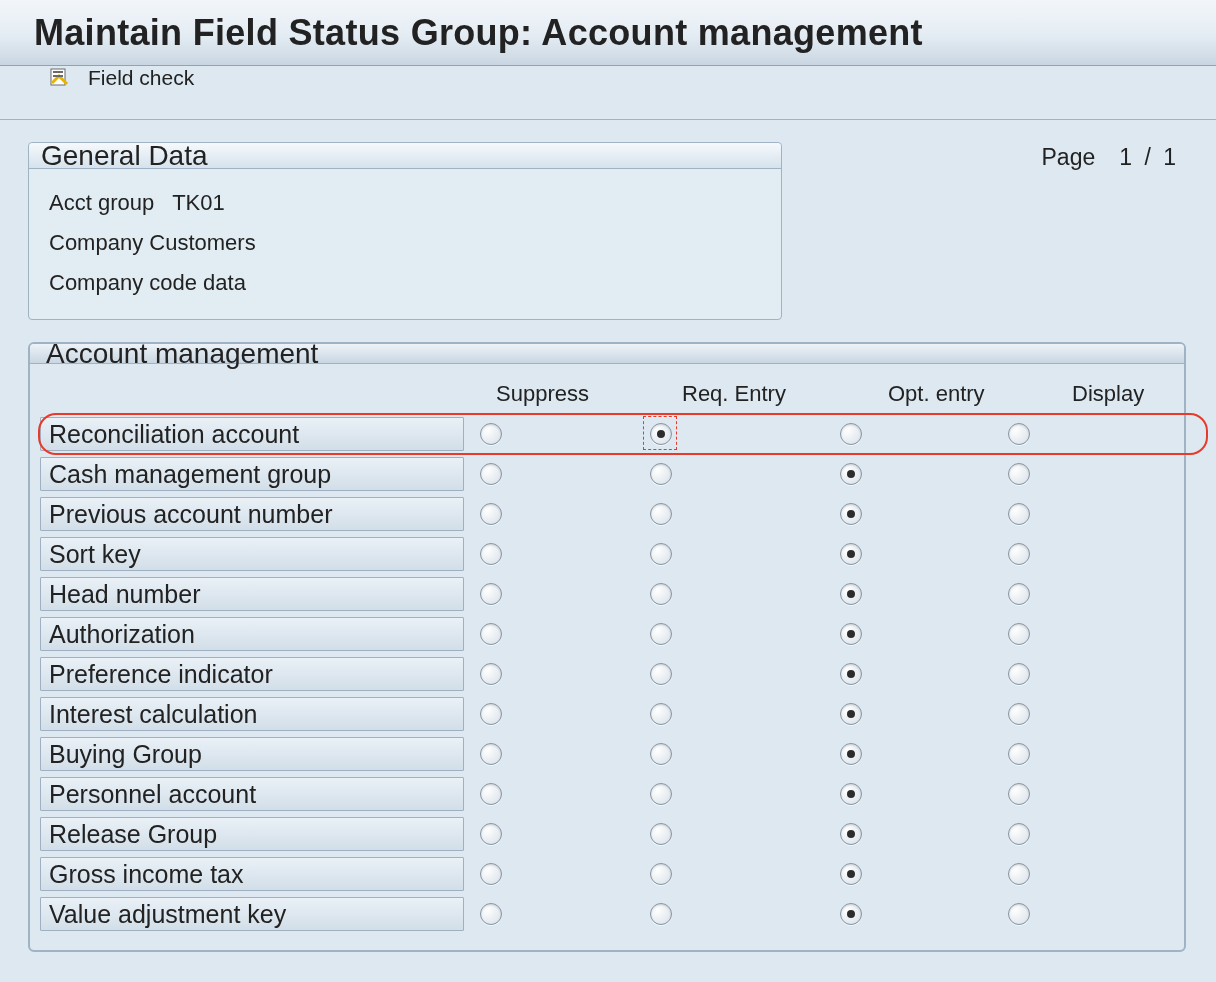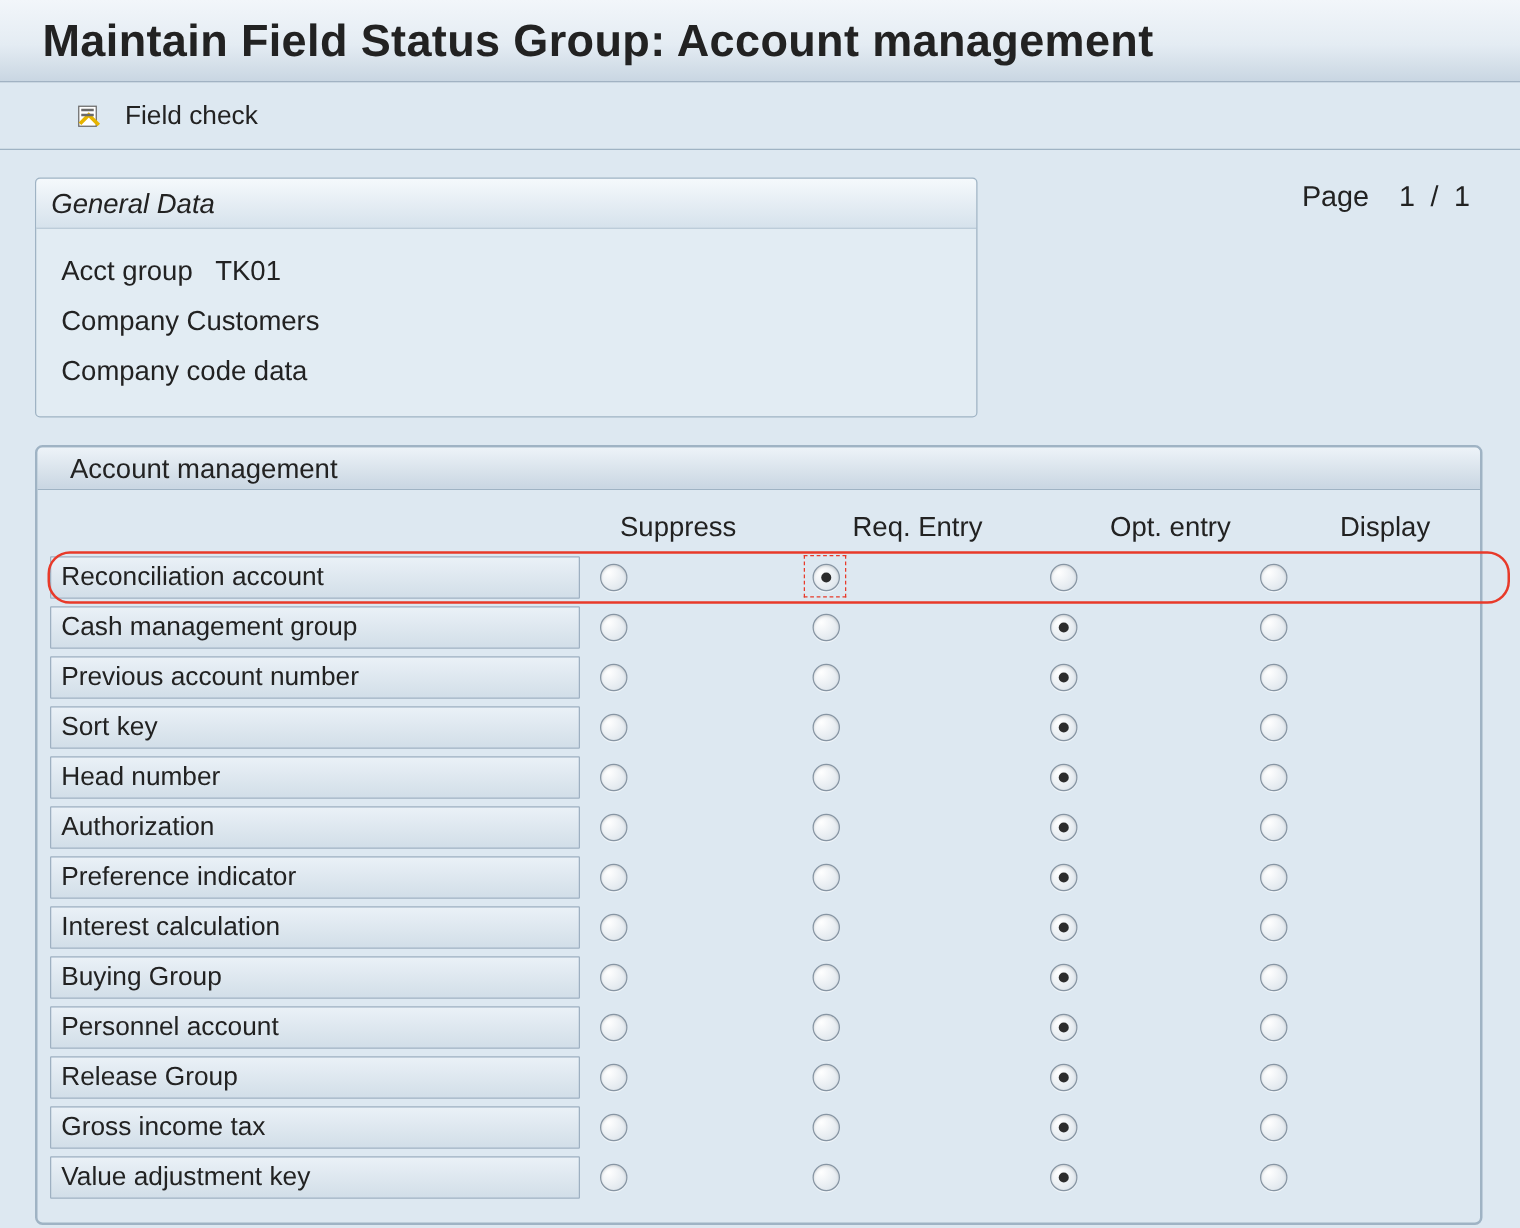--- a/index.html
+++ b/index.html
@@ -27,22 +27,21 @@
       letter-spacing: .3px;
       color: #222;
     }
 
     
     .toolbar {
       height: 54px;
       background: #dde8f1;
       border-bottom: 1px solid #9fb3c4;
       display: flex;
-      align-items: center;
-      padding-left: 60px;
+      padding-left: 48px;
       gap: 18px;
     }
     .toolbar .icon { width: 22px; height: 22px; display: flex; align-items:center; justify-content:center;}
     .toolbar .label { font-size: 21px; }
 
     
     .content { padding: 22px 20px 0 28px; position: relative; }
 
     
     .pagebox { position: absolute; top: 24px; right: 40px; font-size: 23px; display:flex; align-items:center; gap:24px;}
@@ -50,59 +49,58 @@
 
     
     .groupbox {
       width: 754px;
       border: 1px solid #9fb3c4;
       border-radius: 4px;
       background: #e2ecf3;
       margin-bottom: 22px;
     }
     .groupbox .head {
-      height: 40px;
+      height: 26px;
       border-bottom: 1px solid #9fb3c4;
       background: linear-gradient(#f5f9fc, #d6e2ec);
       border-top-left-radius: 4px;
       border-top-right-radius: 4px;
       display: flex; align-items:center; padding-left: 12px;
-      font-size: 22px;
-      font-style: italic;
+      font-size: 28px;
     }
     .groupbox .body { padding: 14px 16px 16px 20px; font-size: 22px; line-height: 40px;}
     .groupbox .row { display:flex; gap:18px; }
 
     
     .fieldspanel {
       width: 1158px;
       border: 2px solid #9fb3c4;
       border-radius: 6px;
       background: #dde8f1;
     }
     .fieldspanel .head {
-      height: 34px;
+      height: 20px;
       border-bottom: 1px solid #9fb3c4;
       background: linear-gradient(#edf3f8, #c9d6e2);
       border-top-left-radius:4px;border-top-right-radius:4px;
-      display:flex; align-items:center; padding-left:26px;
-      font-size: 22px;
+      display:flex; align-items:center; padding-left:16px;
+      font-size: 28px;
     }
 
     
     .ftable { padding: 10px 14px 16px 10px; }
     .frow { display:grid; grid-template-columns: 440px 170px 190px 168px 160px; align-items:center; height: 40px;}
     .frow.header { height: 40px; gap: 16px; }
     .frow .col-h { font-size: 22px; text-align:left;}
     .frow .cell-label {
       height: 34px;
       border: 1px solid #9eb0c1;
       background: linear-gradient(#eaf1f7, #d2dee8);
       display:flex; align-items:center; padding-left:8px;
-      font-size: 21px;
+      font-size: 25px;
       border-radius: 1px;
       width: 424px;
     }
     .frow .radio-cell { display:flex; justify-content:flex-start; padding-left:0px;}
 
     
     .radio {
       width: 22px; height: 22px; border-radius: 50%;
       background: radial-gradient(circle at 30% 30%, #ffffff, #d7e0e8);
       border: 1px solid #8795a3;

